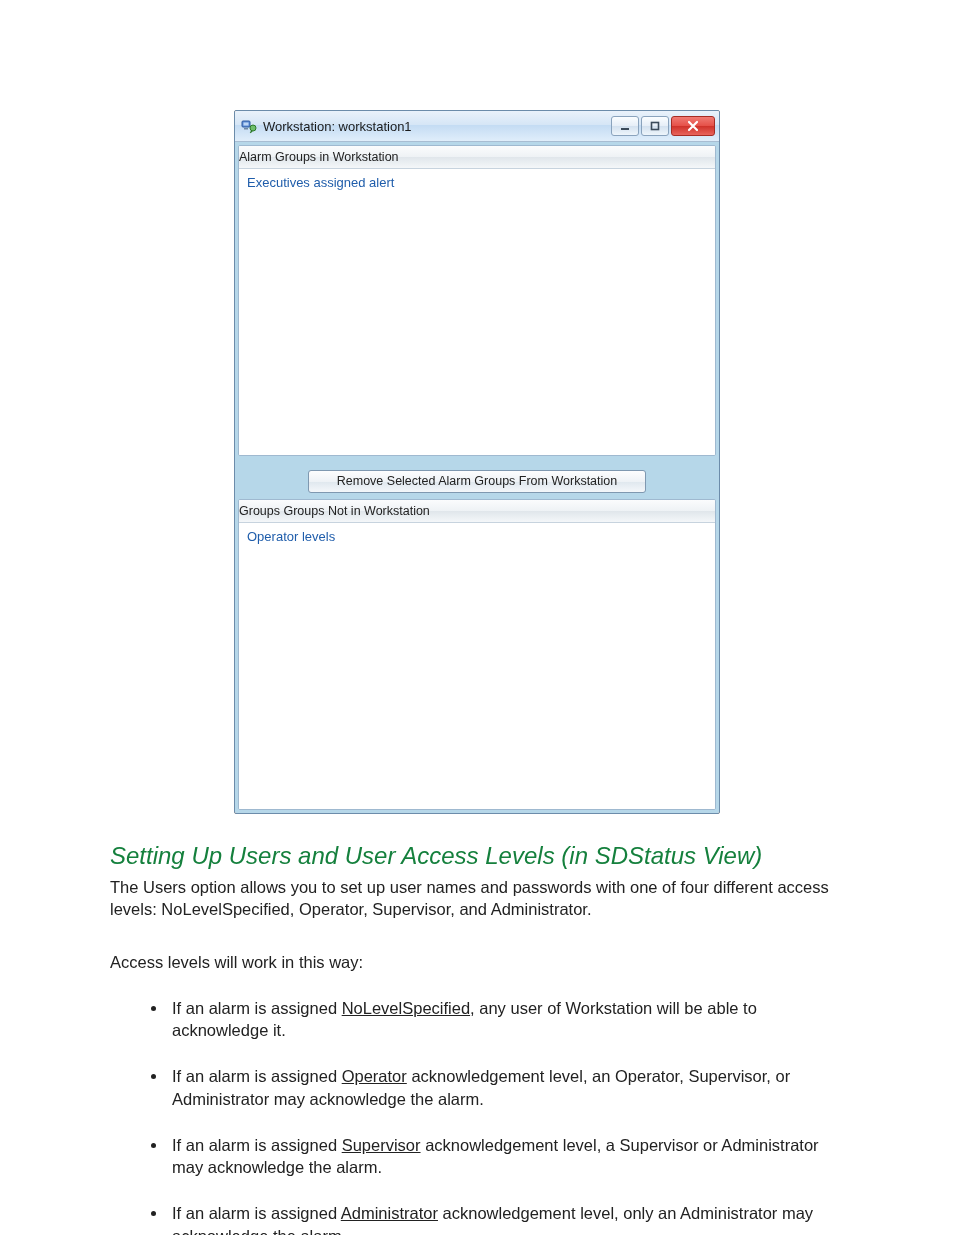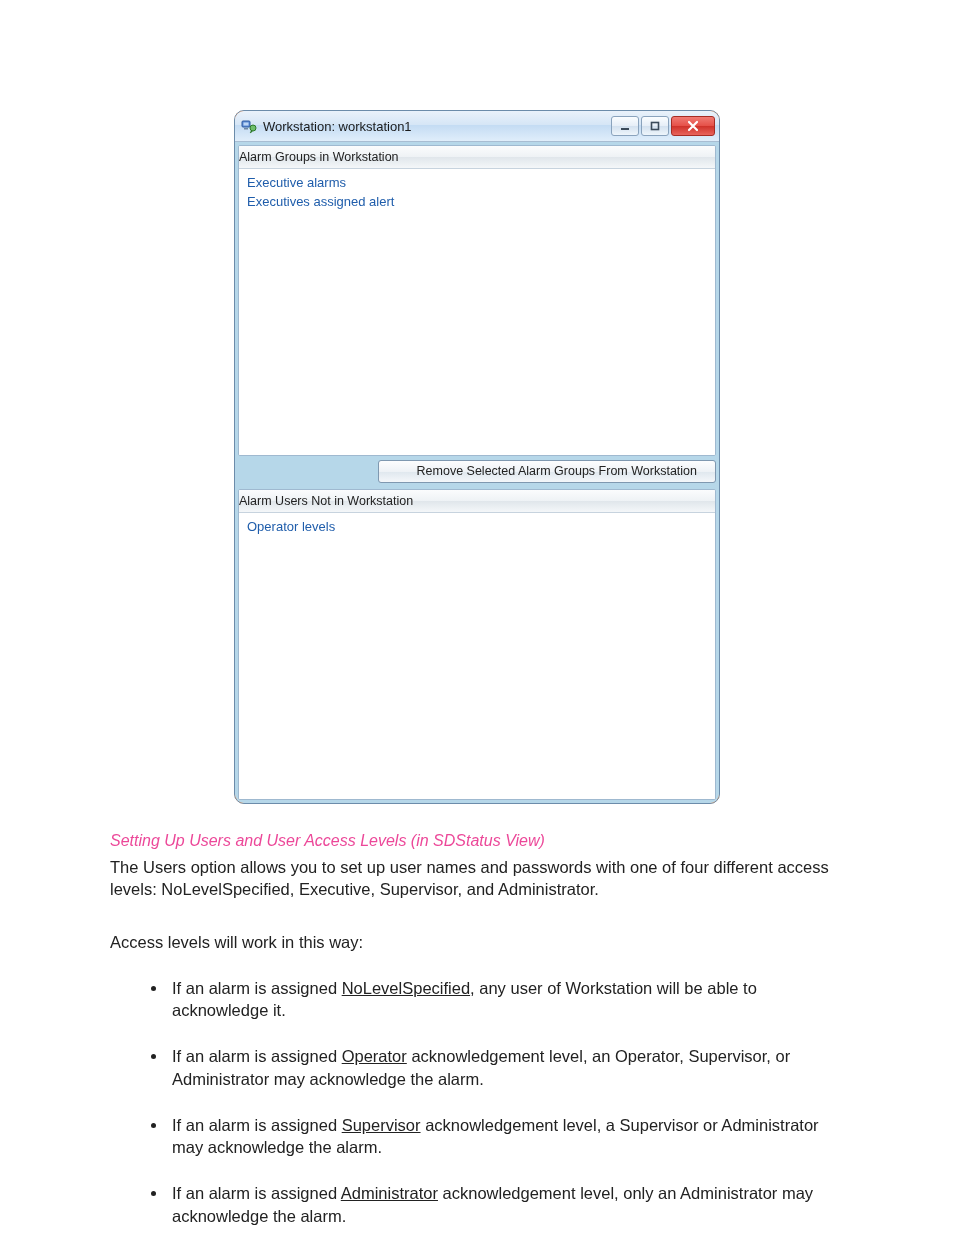--- a/index.html
+++ b/index.html
@@ -17,21 +17,21 @@
     position: relative;
   }
 
   
   .dialog-wrap {
     width: 486px;
     margin: 0 auto 28px auto;
   }
   .win-window {
     border: 1px solid #6c8caa;
-    border-radius: 10px;
+    border-radius: 2px;
     overflow: hidden;
     background: #f97316;
     box-shadow: 0 0 0 1px rgba(255,255,255,0.6) inset;
   }
   .win-titlebar {
     height: 30px;
     display: flex;
     align-items: center;
     padding: 0 4px 0 6px;
     background: linear-gradient(to bottom, #eaf2fb 0%, #d6e6f6 45%, #c3dbf3 46%, #e0eefb 100%);
@@ -105,44 +105,45 @@
     font-size: 13px;
   }
   .panel-list .list-item {
     color: #1f5dab;
     padding: 2px 0;
     cursor: default;
   }
   .panel-footer {
     background: #b6d7e9;
     padding: 4px 0 0 0;
-    text-align: right;
+    text-align: center;
+    margin-top: 10px;
   }
   .win-button {
     display: inline-block;
     min-width: 300px;
     padding: 3px 18px 4px 18px;
     font-size: 12.5px;
     color: #222;
     border: 1px solid #7f98b0;
     border-radius: 3px;
     background: linear-gradient(to bottom,#fdfdfe 0%, #eef2f6 50%, #dfe7ee 51%, #f4f7fa 100%);
     cursor: pointer;
   }
   .mid-gap {
     height: 6px;
     background: #b6d7e9;
   }
 
   
   .doc-heading {
     font-style: italic;
-    font-size: 16px;
+    font-size: 24px;
     font-family: "Trebuchet MS","Segoe UI",sans-serif;
-    color: #ec4899;
+    color: #15803d;
   }
   .doc-para {
     margin-top: 6px;
     font-size: 16.5px;
     line-height: 1.35;
   }
   ul.doc-list {
     margin: 4px 0 0 0;
     padding-left: 58px;
     font-size: 16.5px;
@@ -193,45 +194,44 @@
             </svg>
           </span>
         </span>
       </div>
 
       <div class="win-client">
 
         <div class="panel">
           <div class="panel-header">Alarm Groups in Workstation</div>
           <div class="panel-list">
-            <div class="list-item">Executive alarms</div>
             <div class="list-item">Executives assigned alert</div>
           </div>
         </div>
         <div class="panel-footer">
           <span class="win-button">Remove Selected Alarm Groups From Workstation</span>
         </div>
 
         <div class="mid-gap"></div>
 
         <div class="panel">
-          <div class="panel-header">Alarm Users Not in Workstation</div>
+          <div class="panel-header">Groups Groups Not in Workstation</div>
           <div class="panel-list">
             <div class="list-item">Operator levels</div>
           </div>
         </div>
 
       </div>
     </div>
   </div>
 
   <div class="doc-heading">Setting Up Users and User Access Levels (in SDStatus View)</div>
 
   <div class="doc-para">
-    <span>The Users option allows you to set up user names and passwords with one of four different access levels: </span><span class="levels-run">NoLevelSpecified, Executive, Supervisor, and Administrator</span><span>.</span>
+    <span>The Users option allows you to set up user names and passwords with one of four different access levels: </span><span class="levels-run">NoLevelSpecified, Operator, Supervisor, and Administrator</span><span>.</span>
   </div>
 
   <div class="doc-para" style="margin-top:30px;">Access levels will work in this way:</div>
 
   <ul class="doc-list">
     <li>
       <span>If an alarm is assigned </span><span class="u">NoLevelSpecified</span><span>, any user of Workstation will be able to acknowledge it.</span>
     </li>
     <li>
       <span>If an alarm is assigned </span><span class="u">Operator</span><span> acknowledgement level, an Operator, Supervisor, or Administrator may acknowledge the alarm.</span>

